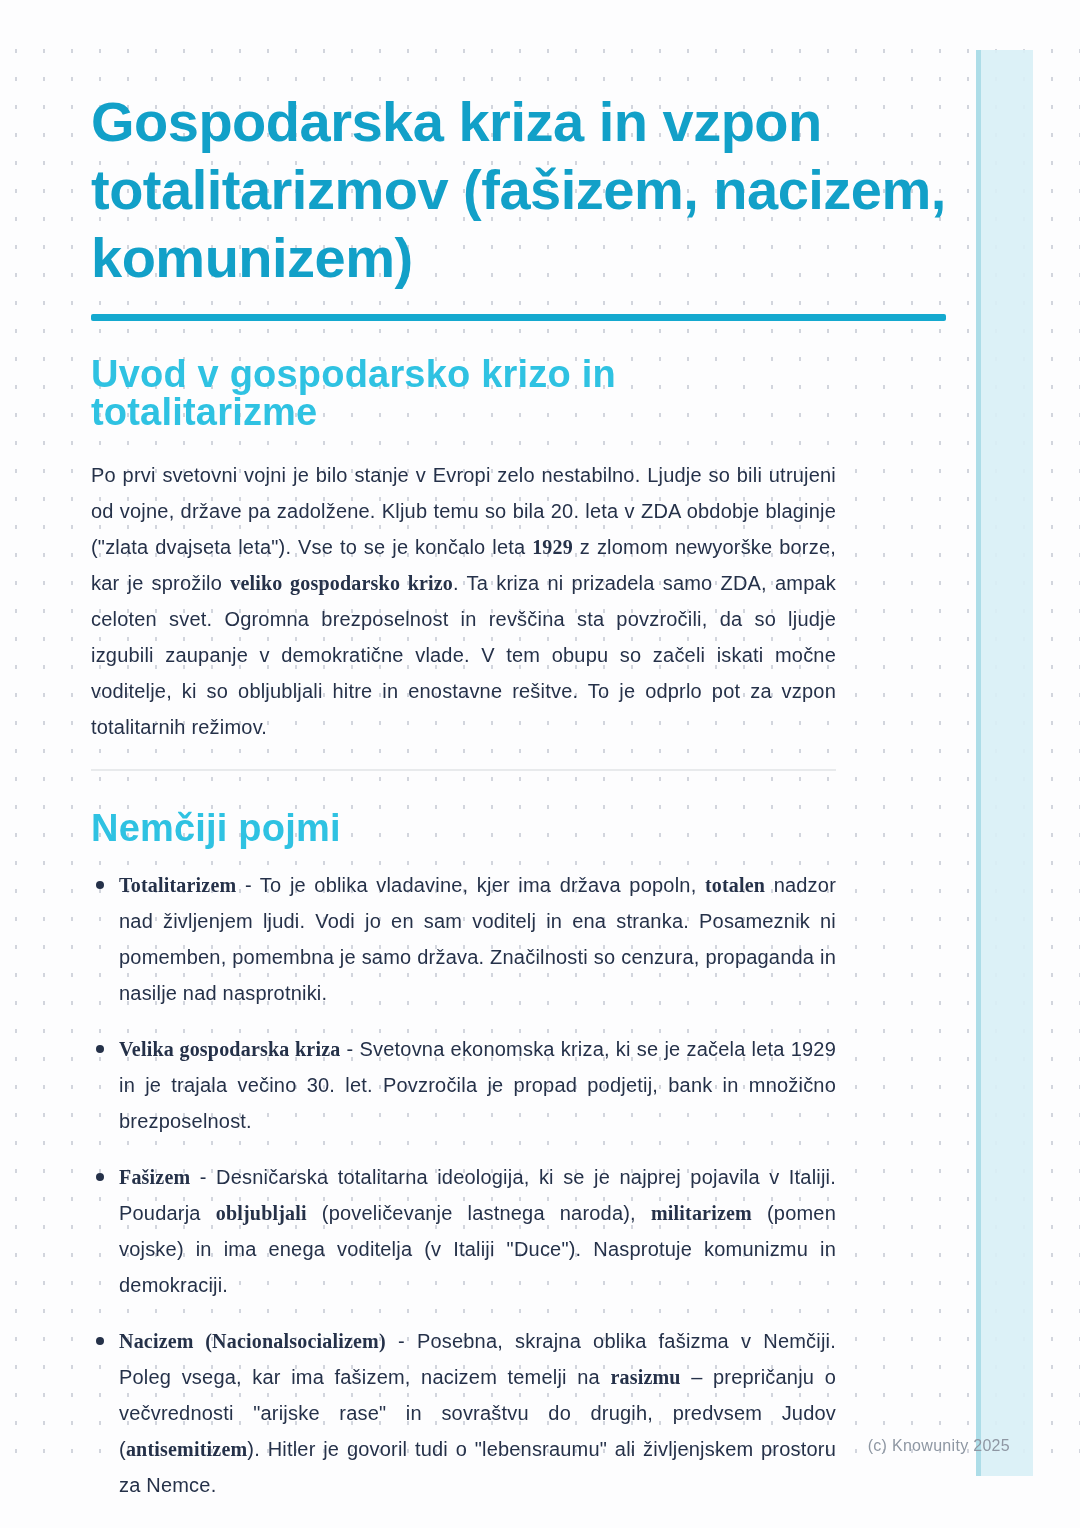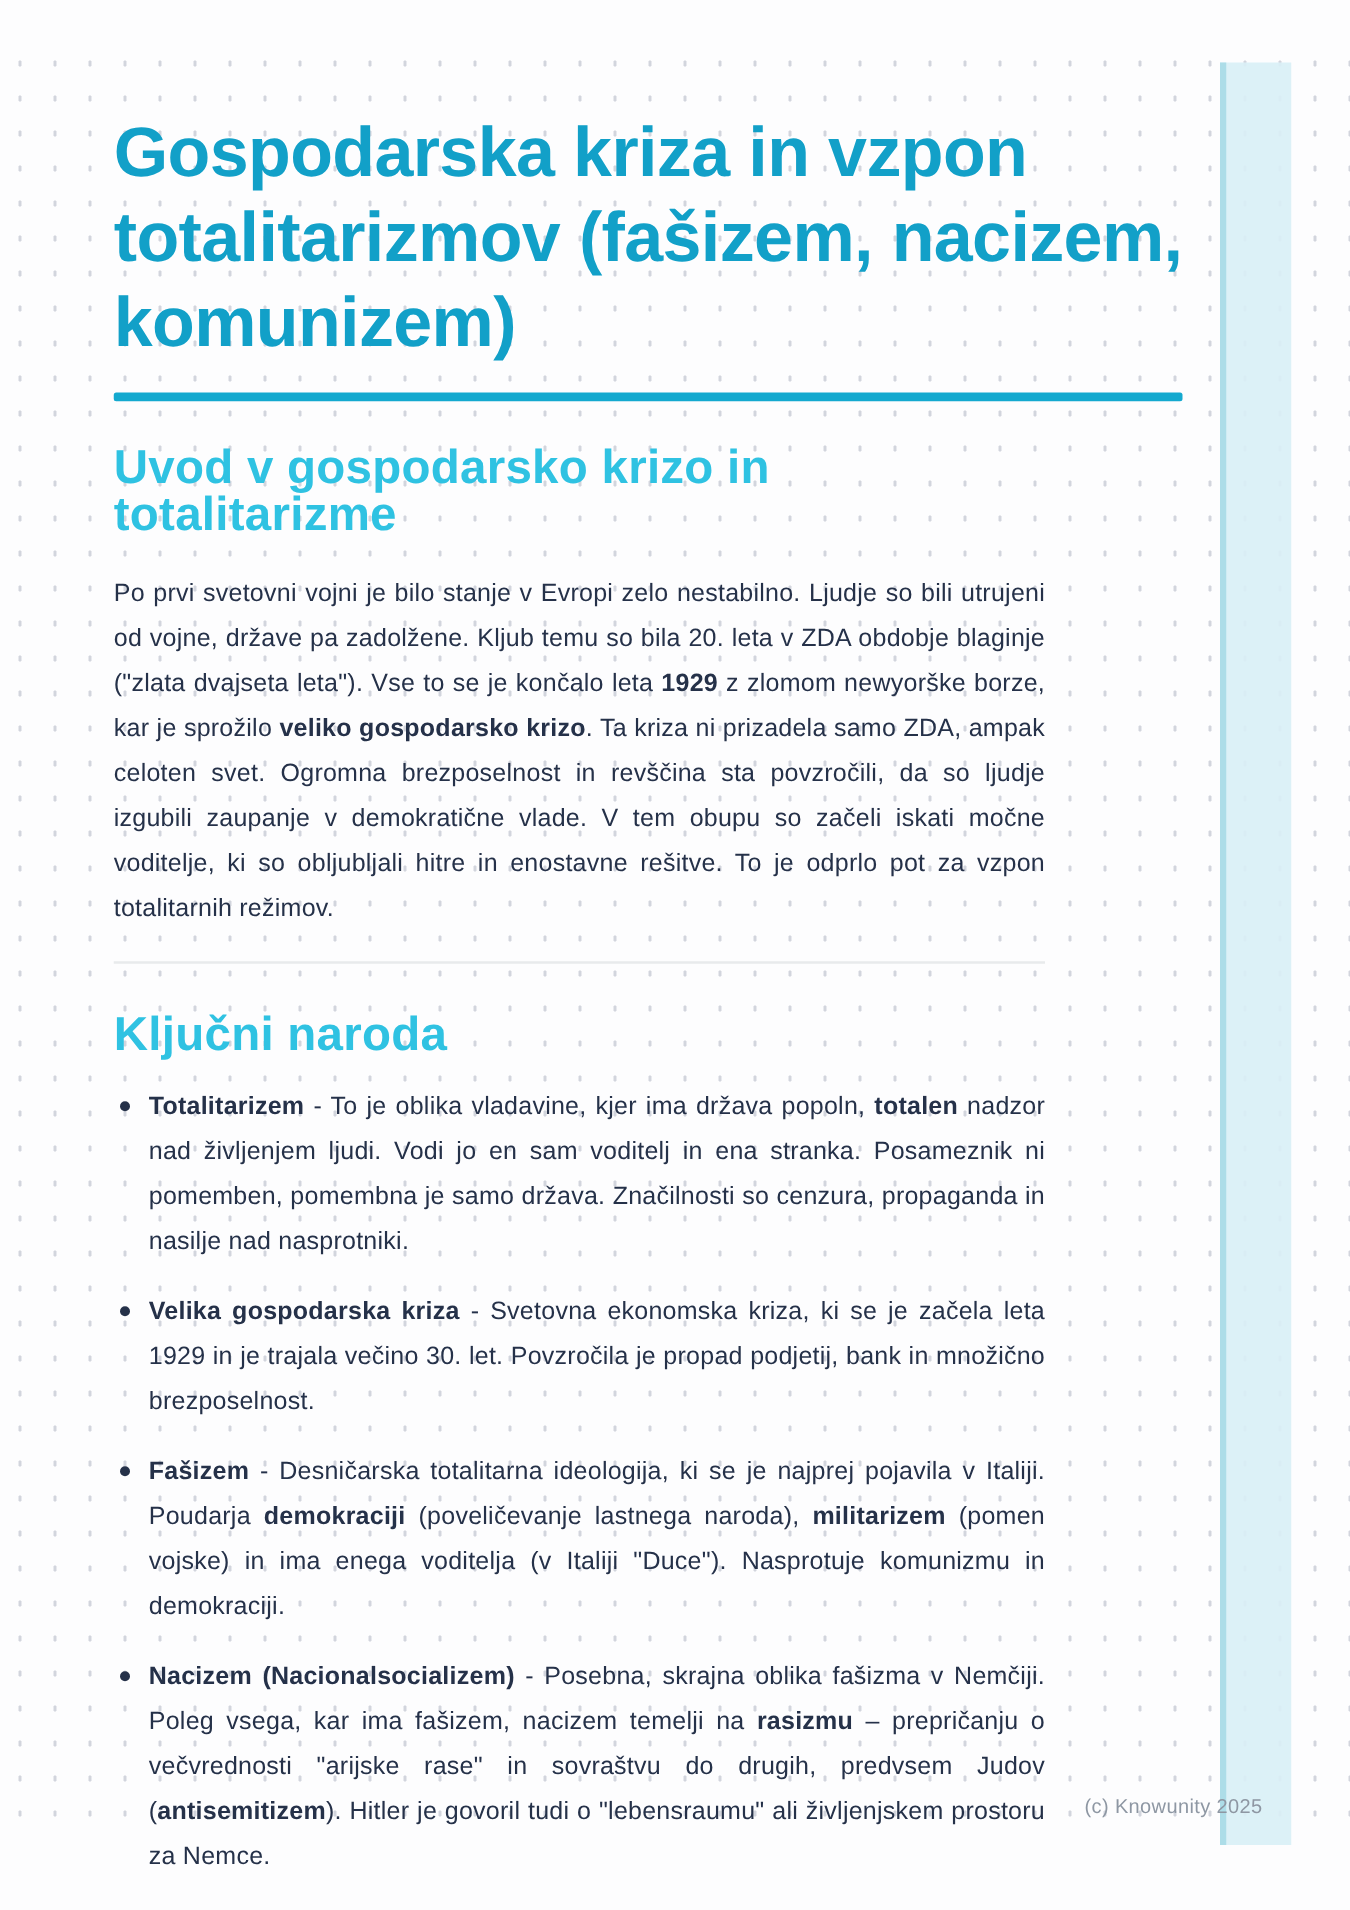--- a/index.html
+++ b/index.html
@@ -112,21 +112,21 @@
     text-align:justify;
   }
   ul.terms-list li:first-child{margin-top:0;}
   ul.terms-list li .bullet-dot{
     position:absolute;
     left:5px; top:14px;
     width:8px; height:8px;
     border-radius:50%;
     background:var(--body-text);
   }
-  b{font-weight:700;}
+  b{font-weight:700;font-family:Liberation Serif, serif;}
   .footer{
     position:absolute;
     top:1437px;
     right:70px;
     font-size:16px;
     letter-spacing:0.3px;
     color:var(--footer-gray);
     z-index:3;
   }
 </style>
@@ -145,31 +145,31 @@
     <div class="title-rule"></div>
 
     <section>
       <h2 class="section-heading">Uvod v gospodarsko krizo in totalitarizme</h2>
       <p class="body-paragraph"><span>Po prvi svetovni vojni je bilo stanje v Evropi zelo nestabilno. Ljudje so bili utrujeni od vojne, države pa zadolžene. Kljub temu so bila 20. leta v ZDA obdobje blaginje ("zlata dvajseta leta"). Vse to se je končalo leta </span><b>1929</b><span> z zlomom newyorške borze, kar je sprožilo </span><b>veliko gospodarsko krizo</b><span>. Ta kriza ni prizadela samo ZDA, ampak celoten svet. Ogromna brezposelnost in revščina sta povzročili, da so ljudje izgubili zaupanje v demokratične vlade. V tem obupu so začeli iskati močne voditelje, ki so obljubljali hitre in enostavne rešitve. To je odprlo pot za vzpon totalitarnih režimov.</span></p>
     </section>
 
     <hr class="section-divider">
 
     <section>
-      <h2 class="section-heading second">Ključni naroda</h2>
+      <h2 class="section-heading second">Nemčiji pojmi</h2>
 
       <ul class="terms-list">
         <li>
           <span class="bullet-dot"></span><span><b>Totalitarizem</b><span> - To je oblika vladavine, kjer ima država popoln, </span><b>totalen</b><span> nadzor nad življenjem ljudi. Vodi jo en sam voditelj in ena stranka. Posameznik ni pomemben, pomembna je samo država. Značilnosti so cenzura, propaganda in nasilje nad nasprotniki.</span></span>
         </li>
         <li>
           <span class="bullet-dot"></span><span><b>Velika gospodarska kriza</b><span> - Svetovna ekonomska kriza, ki se je začela leta 1929 in je trajala večino 30. let. Povzročila je propad podjetij, bank in množično brezposelnost.</span></span>
         </li>
         <li>
-          <span class="bullet-dot"></span><span><b>Fašizem</b><span> - Desničarska totalitarna ideologija, ki se je najprej pojavila v Italiji. Poudarja </span><b>demokraciji</b><span> (poveličevanje lastnega naroda), </span><b>militarizem</b><span> (pomen vojske) in ima enega voditelja (v Italiji "Duce"). Nasprotuje komunizmu in demokraciji.</span></span>
+          <span class="bullet-dot"></span><span><b>Fašizem</b><span> - Desničarska totalitarna ideologija, ki se je najprej pojavila v Italiji. Poudarja </span><b>obljubljali</b><span> (poveličevanje lastnega naroda), </span><b>militarizem</b><span> (pomen vojske) in ima enega voditelja (v Italiji "Duce"). Nasprotuje komunizmu in demokraciji.</span></span>
         </li>
         <li>
           <span class="bullet-dot"></span><span><b>Nacizem (Nacionalsocializem)</b><span> - Posebna, skrajna oblika fašizma v Nemčiji. Poleg vsega, kar ima fašizem, nacizem temelji na </span><b>rasizmu</b><span> – prepričanju o večvrednosti "arijske rase" in sovraštvu do drugih, predvsem Judov (</span><b>antisemitizem</b><span>). Hitler je govoril tudi o "lebensraumu" ali življenjskem prostoru za Nemce.</span></span>
         </li>
       </ul>
     </section>
 
   </main>
 
   <div class="footer">(c) Knowunity 2025</div>

